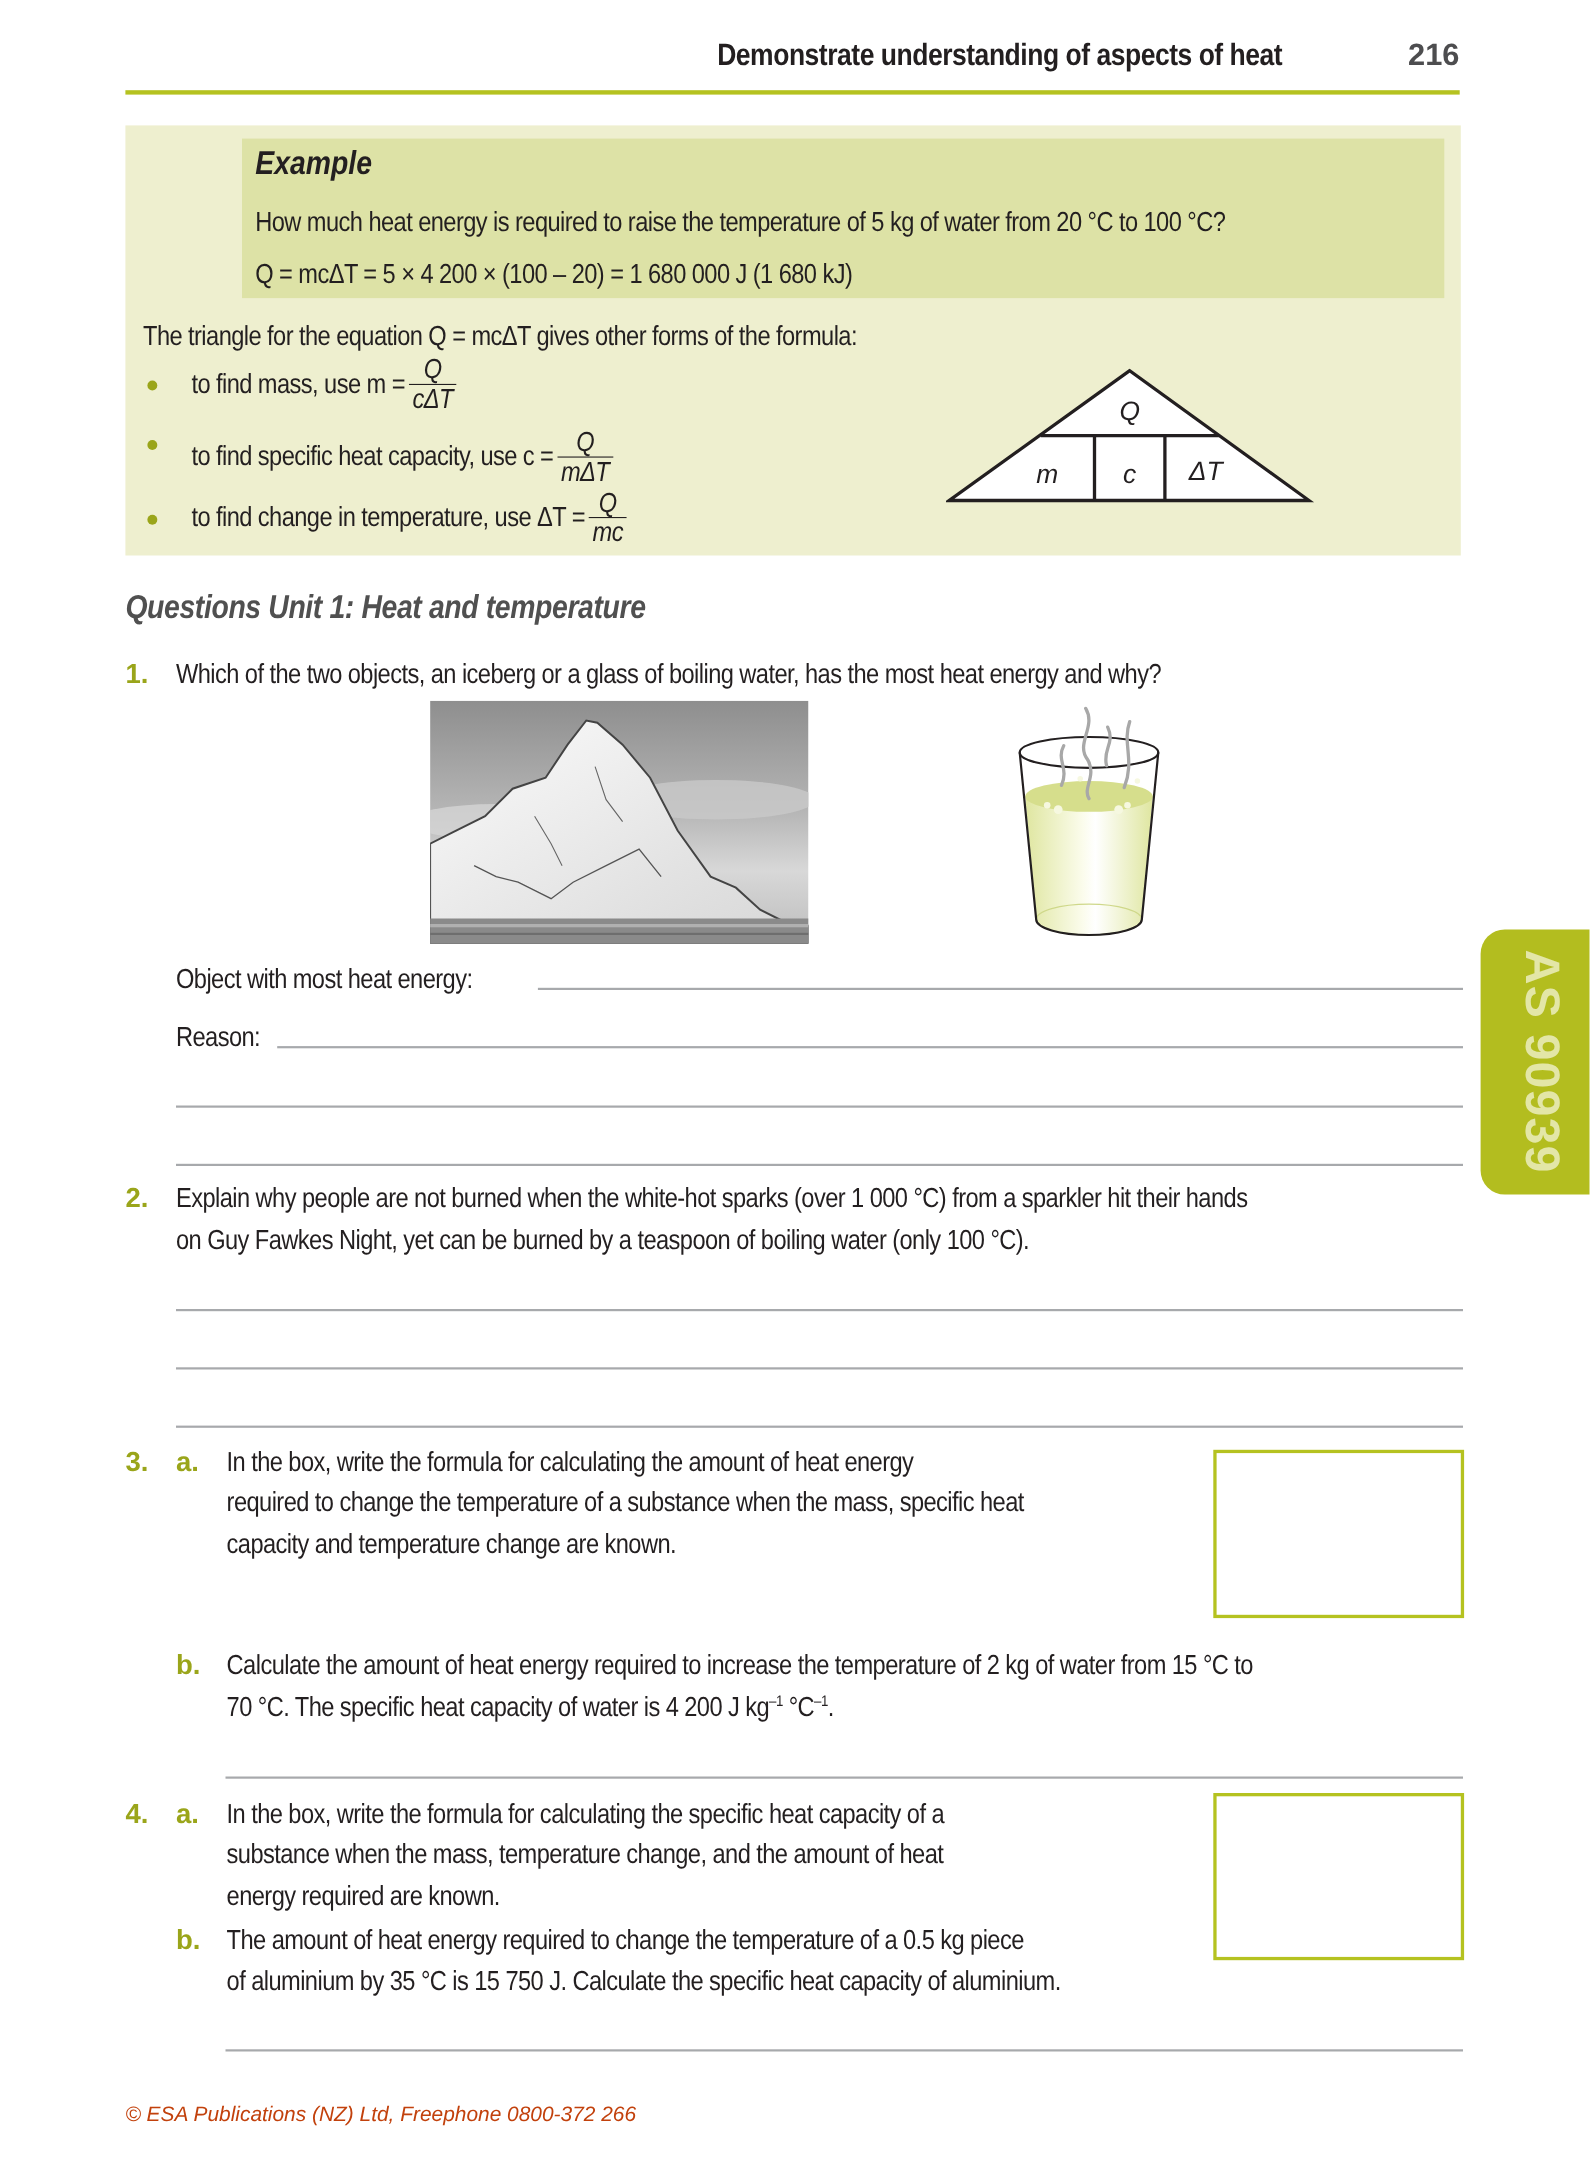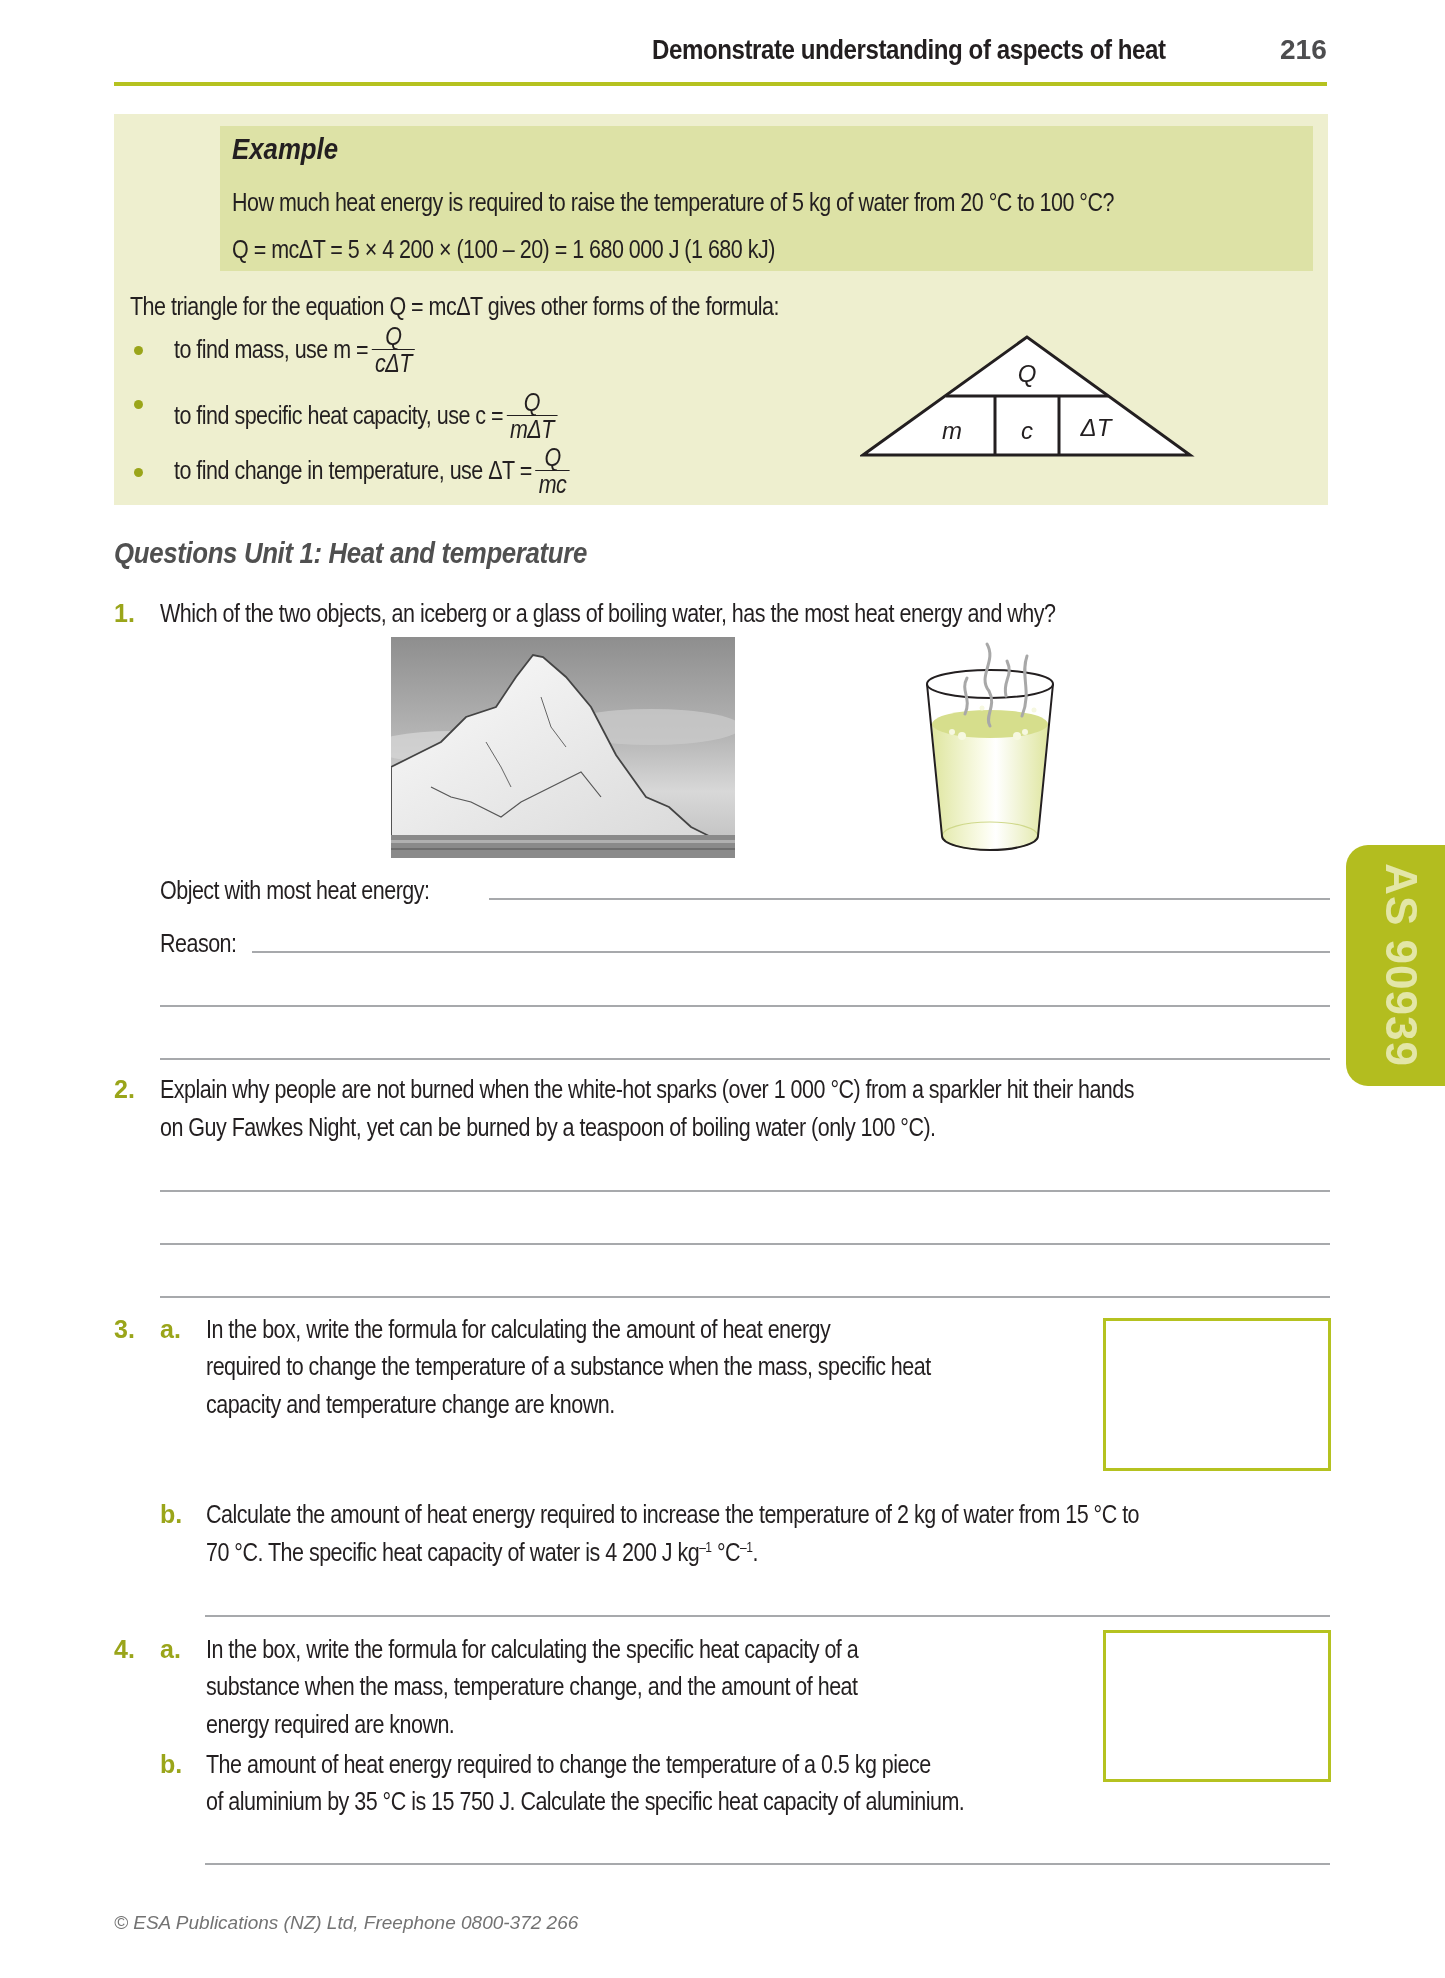--- a/index.html
+++ b/index.html
@@ -32,21 +32,21 @@
 
   
   #q-heading { left:114px; top:536px; font-size:30px; font-weight:bold; font-style:italic; color:#505050; letter-spacing:-0.4px; }
   .qnum { color:#9aa51a; font-weight:bold; font-size:25px; }
   .line { position:absolute; height:2px; background:#a7a9ac; }
   .answer-box { position:absolute; border:3px solid #b5c220; background:#fff; box-sizing:border-box; }
 
   #tab { left:1346px; top:845px; width:110px; height:241px; background:#b3bd1f; border-radius:22px 0 0 22px; }
   #tab-text { position:absolute; left:55px; top:120px; transform:translate(-50%,-50%) rotate(90deg); color:#e3e6a7; font-size:44px; font-weight:bold; white-space:nowrap; letter-spacing:1px; }
 
-  #footer { left:114px; top:1912px; font-size:19px; font-style:italic; color:#737373; }
+  #footer { left:114px; top:1912px; font-size:19px; font-style:italic; color:#c2410c; }
 </style>
 </head>
 <body>
 
 <div class="abs cond" id="hdr-title"><span class="sq">Demonstrate understanding of aspects of heat</span></div>
 <div class="abs cond" id="hdr-page">216</div>
 <div class="abs" id="hdr-rule"></div>
 
 <div class="abs" id="outer-box"></div>
 <div class="abs" id="inner-box"></div>

